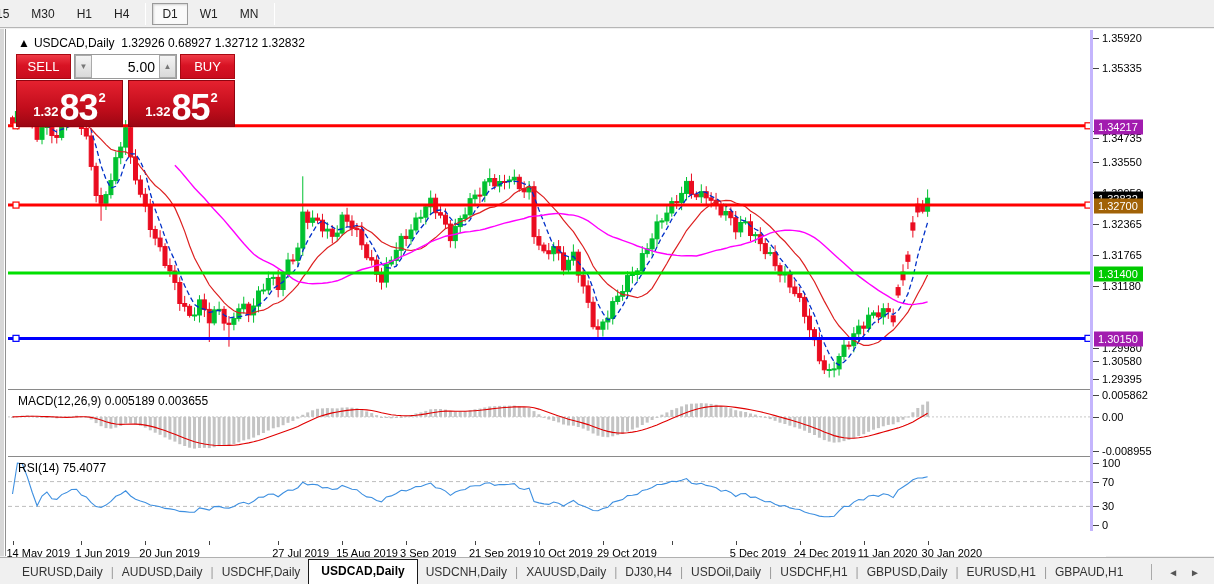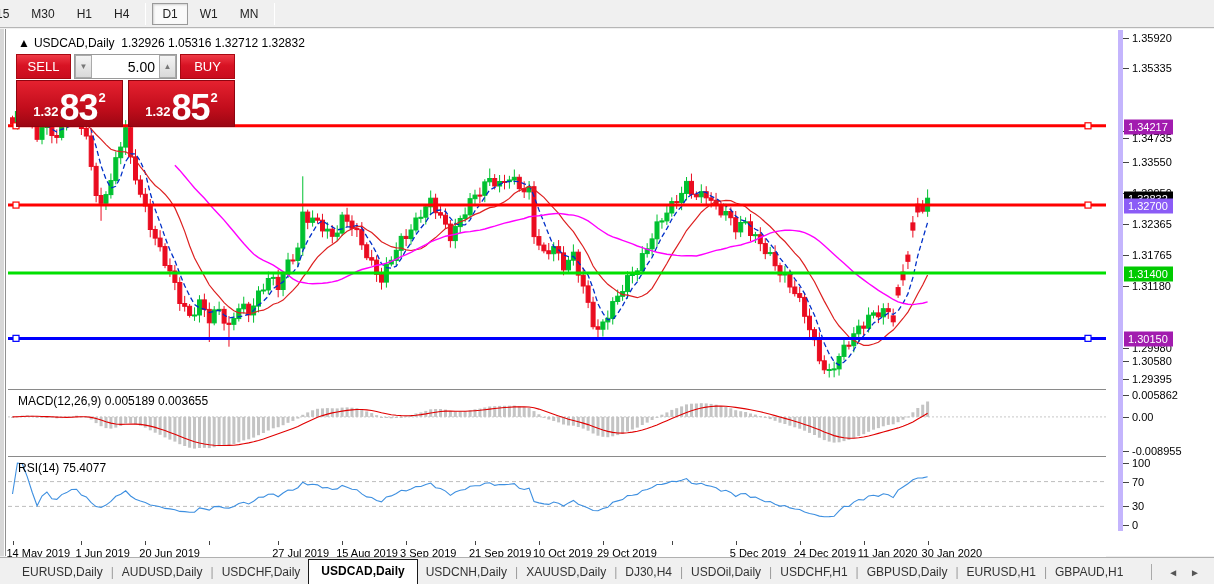--- a/index.html
+++ b/index.html
@@ -16,22 +16,22 @@
   
   #chartwin{position:absolute;left:0;top:29px;width:1214px;height:527px;background:#fff;
             border-left:4px solid #d8d8d8;}
   #frame-inner{position:absolute;left:1px;top:0;width:1209px;height:527px;border-left:1px solid #909090;}
   .panel{position:absolute;left:2px;background:#fff;}
   #panel-main {top:1px;  height:358px;width:1098px;}
   #panel-macd {top:360px;height:66px; width:1098px;border-top:1px solid #8a8a8a;}
   #panel-rsi  {top:427px;height:88px; width:1098px;border-top:1px solid #8a8a8a;border-bottom:1px solid #303030;}
   .panel svg{position:absolute;left:0;top:0;}
   
-  #axis-col{position:absolute;left:1112px;top:1px;width:84px;height:501px;background:#fff;
-            border-left:5px solid #c4b5fd;}
+  #axis-col{position:absolute;left:1084px;top:1px;width:84px;height:501px;background:#fff;
+            border-left:3px solid #c4b5fd;}
   .tick{position:absolute;left:9px;font-size:11px;color:#000;transform:translateY(-50%);white-space:nowrap;}
   .tick i{position:absolute;left:-9px;top:50%;width:6px;height:1px;background:#444;font-style:normal;}
   .tag{position:absolute;left:1px;font-size:11px;color:#fff;padding:1px 5px 1px 4px;transform:translateY(-50%);
        white-space:nowrap;line-height:13px;}
   
   .pane-label{position:absolute;font-size:12px;color:#000;white-space:nowrap;z-index:5;}
   #main-title{left:10px;top:6px;}
   #main-title b{font-weight:normal;margin-right:4px;}
   
   #trade{position:absolute;left:8px;top:24px;width:219px;z-index:6;}
@@ -82,21 +82,21 @@
       <div class="tf-sep"></div>
     </div>
 
   <div id="chartwin">
     <div id="frame-inner">
 
       <div class="panel" id="panel-main">
         <div class="pane-label" id="main-title">
           <b>▲</b><span>USDCAD,Daily</span>&nbsp;
           <span>1.32926</span>
-          <span>1.05316</span>
+          <span>0.68927</span>
           <span>1.32712</span>
           <span>1.32832</span>
         </div>
 
         <div id="trade">
           <div id="trade-row1">
             <div class="trade-btn">SELL</div>
             <div id="spinner">
               <div class="spin-btn">▼</div>
               <input id="vol-field" value="5.00" style="">
@@ -725,21 +725,21 @@
           <div class="tick" style="top: 131.657px;"><i></i>1.33550</div>
           <div class="tick" style="top: 163.015px;"><i></i>1.32950</div>
           <div class="tick" style="top: 193.588px;"><i></i>1.32365</div>
           <div class="tick" style="top: 224.946px;"><i></i>1.31765</div>
           <div class="tick" style="top: 255.52px;"><i></i>1.31180</div>
           <div class="tick" style="top: 286.877px; margin-top: 44px;"><i></i>1.30580</div>
           <div class="tick" style="top: 318.235px;"><i></i>1.29980</div>
           <div class="tick" style="top: 348.809px;"><i></i>1.29395</div>
           <div class="tag" style="top: 96.7977px; background: #a21caf;">1.34217</div>
           <div class="tag" style="top: 169.182px; background: rgb(0, 0, 0);">1.32832</div>
-          <div class="tag" style="top: 176.08px; background: #8b5cf6;">1.32700</div>
+          <div class="tag" style="top: 176.08px; background: #a16207;">1.32700</div>
           <div class="tag" style="top: 244.022px; background: rgb(0, 202, 0);">1.31400</div>
           <div class="tag" style="top: 309.35px; background: #a21caf;">1.30150</div>
           <div class="tick" style="top: 364.785px;"><i></i>0.005862</div>
           <div class="tick" style="top: 386.906px;"><i></i>0.00</div>
           <div class="tick" style="top: 420.698px;"><i></i>-0.008955</div>
           <div class="tick" style="top: 433px;"><i></i>100</div>
           <div class="tick" style="top: 451.6px;"><i></i>70</div>
           <div class="tick" style="top: 476.4px;"><i></i>30</div>
           <div class="tick" style="top: 495px;"><i></i>0</div>
         </div>

